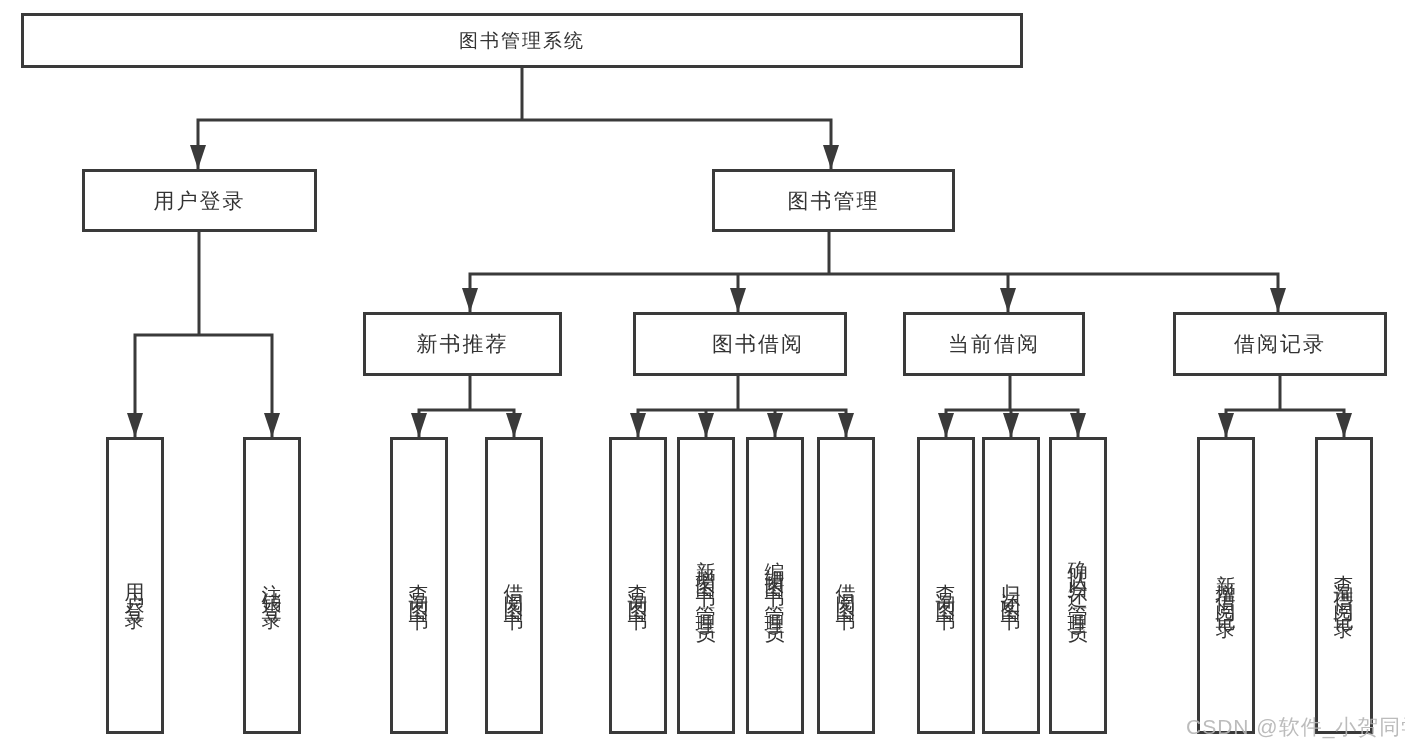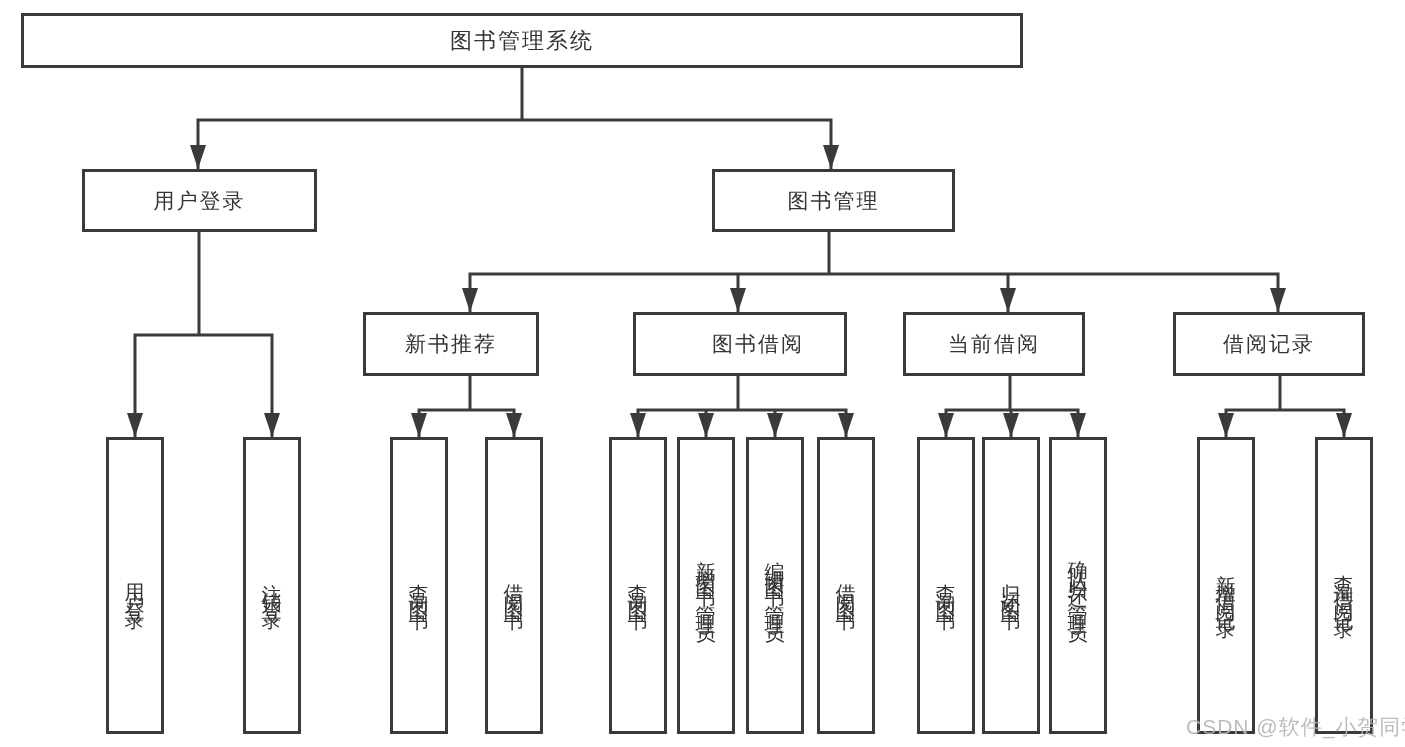--- a/index.html
+++ b/index.html
@@ -27,21 +27,21 @@
     align-items: center;
     justify-content: center;
     z-index: 2;
   }
   .hnode .label {
     font-size: 21px;
     letter-spacing: 2px;
     font-weight: 500;
     white-space: nowrap;
   }
-  .root .label { font-size: 22px; }
+  .root .label { font-size: 19px; }
   .vnode .label {
     writing-mode: vertical-rl;
     text-orientation: mixed;
     font-size: 20px;
     letter-spacing: 9px;
     font-weight: 500;
     line-height: 1;
   }
   .watermark {
     position: absolute;
@@ -131,30 +131,30 @@
     <span class="label">图书管理系统</span>
   </div>
 
   <div class="node hnode" style="left:82px; top:169px; width:235px; height:63px;">
     <span class="label">用户登录</span>
   </div>
   <div class="node hnode" style="left:712px; top:169px; width:243px; height:63px;">
     <span class="label">图书管理</span>
   </div>
 
-  <div class="node hnode" style="left:363px; top:312px; width:176px; height:64px;">
+  <div class="node hnode" style="left:363px; top:312px; width:199px; height:64px;">
     <span class="label">新书推荐</span>
   </div>
   <div class="node hnode" style="left:633px; top:312px; width:214px; height:64px;padding-left:36px;">
     <span class="label">图书借阅</span>
   </div>
   <div class="node hnode" style="left:903px; top:312px; width:182px; height:64px;">
     <span class="label">当前借阅</span>
   </div>
-  <div class="node hnode" style="left:1173px; top:312px; width:192px; height:64px;">
+  <div class="node hnode" style="left:1173px; top:312px; width:214px; height:64px;">
     <span class="label">借阅记录</span>
   </div>
 
   <div class="node vnode" style="left:106px; top:437px; width:58px; height:297px;">
     <span class="label">用户登录</span>
   </div>
   <div class="node vnode" style="left:243px; top:437px; width:58px; height:297px;">
     <span class="label">注销登录</span>
   </div>
 

